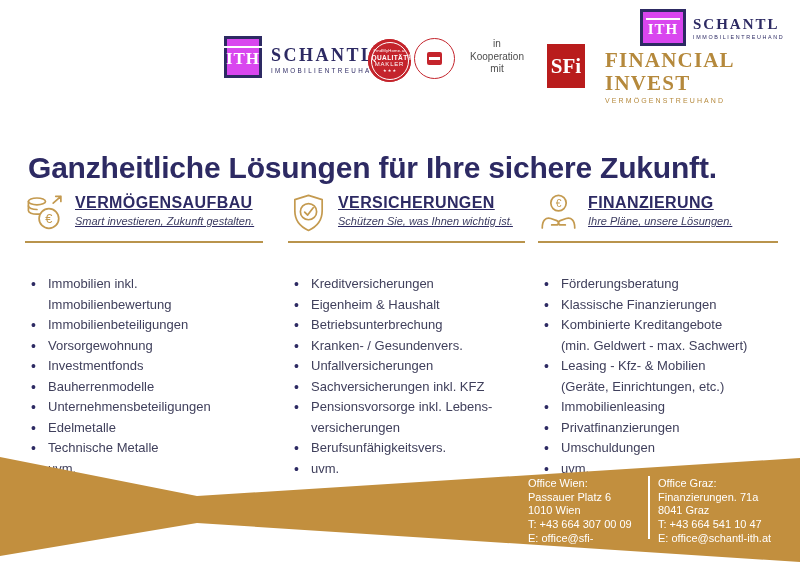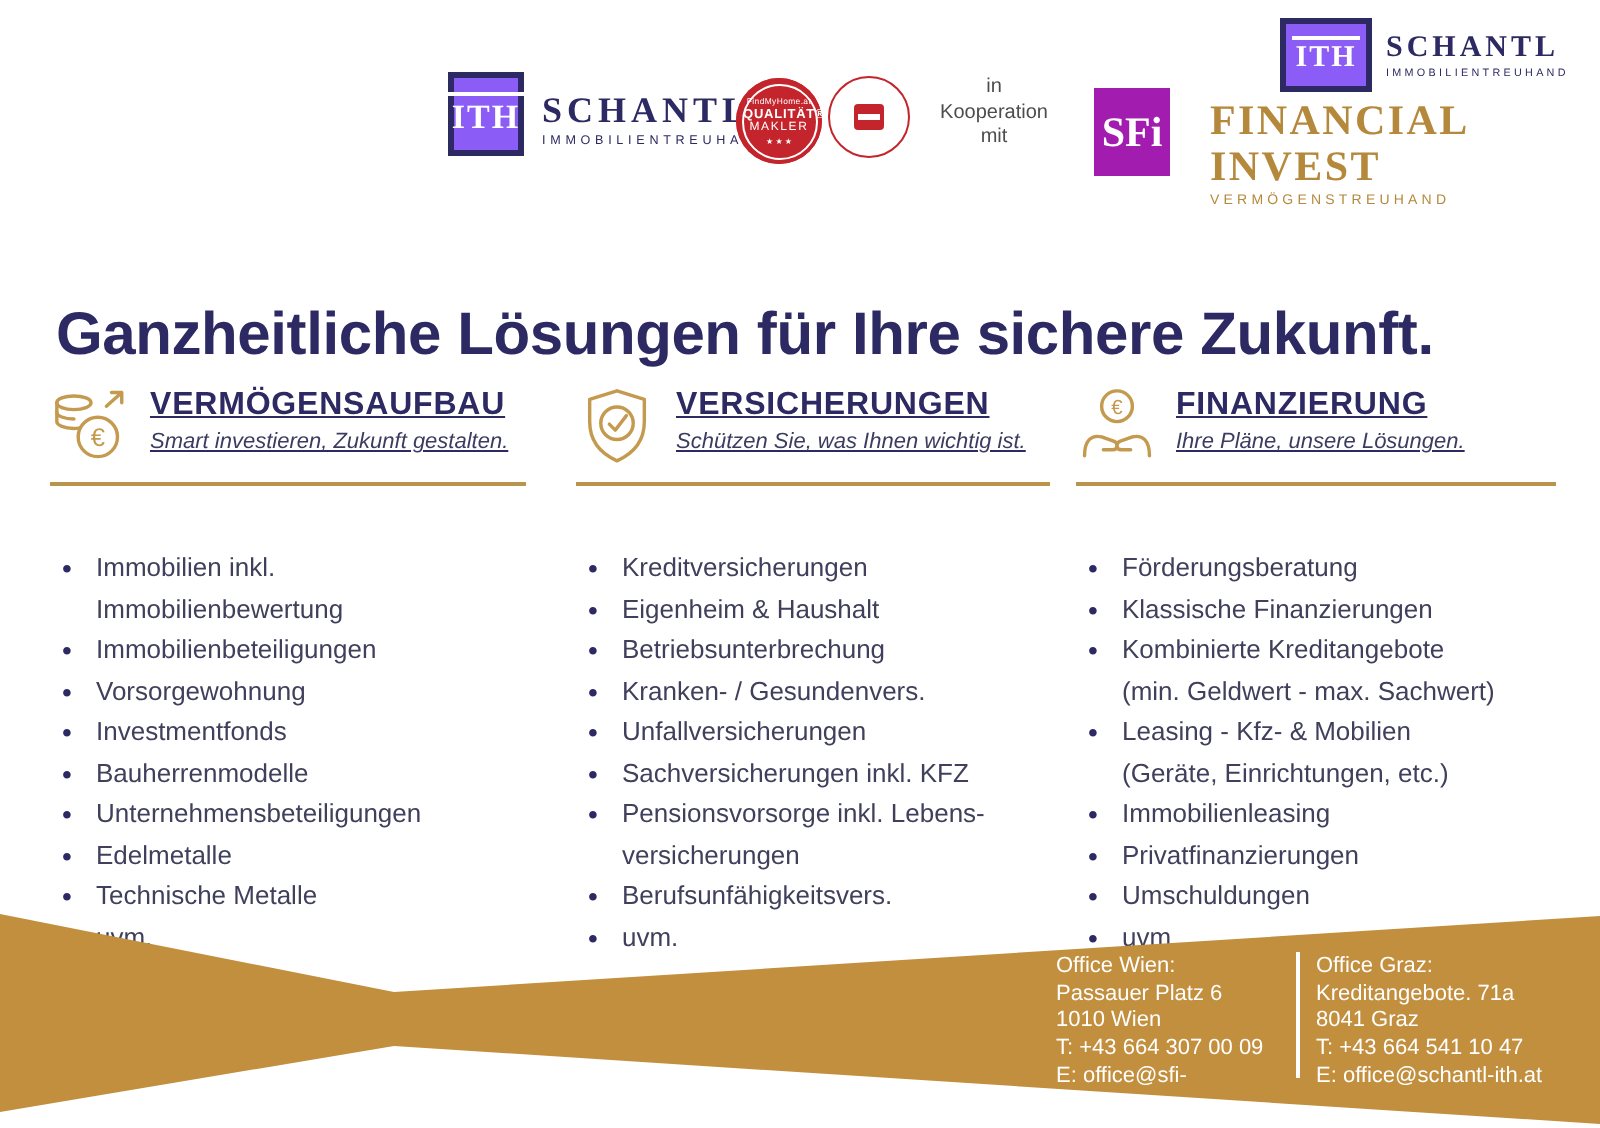--- a/index.html
+++ b/index.html
@@ -7,21 +7,21 @@
   #page {
     position: relative; width: 800px; height: 564px;
     background: #fff; overflow: hidden;
     font-family: "Liberation Sans", sans-serif;
     color: #2d2a63;
   }
 
   
   .logo-ith-main { position: absolute; left: 224px; top: 36px; display: flex; align-items: flex-start; }
   .ith-box {
-    width: 38px; height: 42px; background: #8b5cf6; color: #fff;
+    width: 38px; height: 42px; background: #d946ef; color: #fff;
     display: flex; align-items: center; justify-content: center;
     font-family: "Liberation Serif", serif; font-weight: bold; font-size: 17px;
     letter-spacing: 1px; border: 3px solid #2d2a63;
   }
   .ith-box span { border-top: 2px solid #fff; padding: 1px 2px 0 2px; }
   .ith-text { margin-left: 9px; padding-top: 9px; }
   .ith-name {
     font-family: "Liberation Serif", serif; font-weight: bold;
     font-size: 18px; letter-spacing: 2.5px; color: #2d2a63; line-height: 20px;
   }
@@ -52,21 +52,21 @@
   }
 
   .coop-note {
     position: absolute; left: 458px; top: 38px; width: 78px;
     text-align: center; font-size: 10px; line-height: 12.5px; color: #4d4d4d;
     white-space: pre-line;
   }
 
   .logo-sfi { position: absolute; left: 547px; top: 44px; display: flex; align-items: flex-start; }
   .sfi-box {
-    width: 43px; height: 44px; background: #a21caf; color: #fff;
+    width: 43px; height: 44px; background: #b91c1c; color: #fff;
     display: flex; align-items: center; justify-content: center;
     font-family: "Liberation Serif", serif; font-weight: bold; font-size: 21px;
   }
   .sfi-text { margin-left: 20px; padding-top: 5px; }
   .sfi-name {
     font-family: "Liberation Serif", serif; font-weight: bold;
     font-size: 21px; letter-spacing: 1.2px; color: #b5893c; line-height: 23px;
   }
   .sfi-sub { font-size: 7px; letter-spacing: 2.1px; color: #b5893c; margin-top: 2px; }
 
@@ -272,19 +272,19 @@
     <div>Passauer Platz 6</div>
     <div>1010 Wien</div>
     <div>T: +43 664 307 00 09</div>
     <div>E: office@sfi-invest.com</div>
   </div>
 
   <div class="footer-divider"></div>
 
   <div class="office office-graz">
     <div>Office Graz:</div>
-    <div>Kreditangebote. 71a</div>
+    <div>Finanzierungen. 71a</div>
     <div>8041 Graz</div>
     <div>T: +43 664 541 10 47</div>
     <div>E: office@schantl-ith.at</div>
   </div>
 
 </div>
 
 </body></html>

